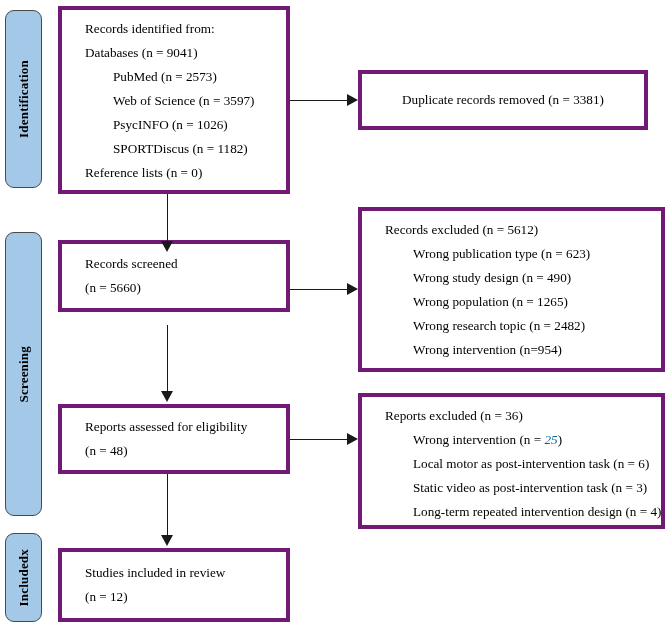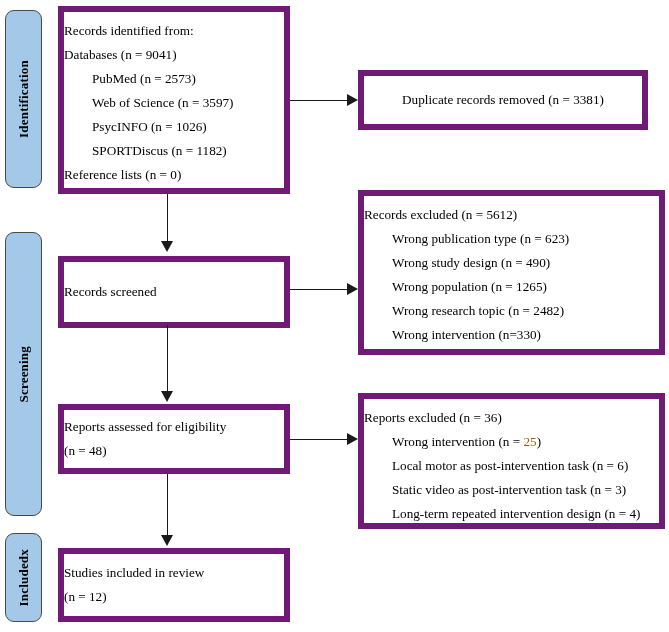--- a/index.html
+++ b/index.html
@@ -37,39 +37,40 @@
     font-size: 13px;
     letter-spacing: 0.2px;
     color: #000000;
     white-space: nowrap;
   }
 
   
   .flow-box {
     position: absolute;
     background: #ffffff;
-    border: 6px solid #701a75;
+    border: 4px solid #701a75;
     box-sizing: border-box;
-    padding: 7px 0;
+    padding: 7px 23px;
   }
   .flow-box .line {
     font-size: 13.2px;
     line-height: 24px;
     white-space: nowrap;
   }
   .flow-box .line.indent {
     padding-left: 28px;
   }
   .flow-box.vcenter {
     display: flex;
     flex-direction: column;
     justify-content: center;
   }
   .green {
-    color: #a16207;
+    color: #0369a1;
+    font-style: italic;
   }
 
   
   .conn-v {
     position: absolute;
     width: 0;
     border-left: 1.6px solid #1a1a1a;
   }
   .conn-h {
     position: absolute;
@@ -117,31 +118,32 @@
     <div class="line indent">Web of Science (n = 3597)</div>
     <div class="line indent">PsycINFO (n = 1026)</div>
     <div class="line indent">SPORTDiscus (n = 1182)</div>
     <div class="line">Reference lists (n = 0)</div>
   </div>
 
   <div class="flow-box vcenter" style="left:358px; top:70px; width:290px; height:60px;">
     <div class="line" style="text-align:center;">Duplicate records removed (n = 3381)</div>
   </div>
 
-  <div class="flow-box vcenter" style="left:58px; top:256px; width:232px; height:72px;">
+  <div class="flow-box vcenter" style="left:58px; top:240px; width:232px; height:72px;">
     <div class="line">Records screened</div>
+    <div class="line">(n = 5660)</div>
   </div>
 
-  <div class="flow-box" style="left:358px; top:190px; width:307px; height:165px;">
+  <div class="flow-box" style="left:358px; top:207px; width:307px; height:165px;">
     <div class="line">Records excluded (n = 5612)</div>
     <div class="line indent">Wrong publication type (n = 623)</div>
     <div class="line indent">Wrong study design (n = 490)</div>
     <div class="line indent">Wrong population (n = 1265)</div>
     <div class="line indent">Wrong research topic (n = 2482)</div>
-    <div class="line indent">Wrong intervention (n=330)</div>
+    <div class="line indent">Wrong intervention (n=954)</div>
   </div>
 
   <div class="flow-box vcenter" style="left:58px; top:404px; width:232px; height:70px;">
     <div class="line">Reports assessed for eligibility</div>
     <div class="line">(n = 48)</div>
   </div>
 
   <div class="flow-box" style="left:358px; top:381px; width:307px; height:136px;margin-top:12px;">
     <div class="line">Reports excluded (n = 36)</div>
     <div class="line indent">

